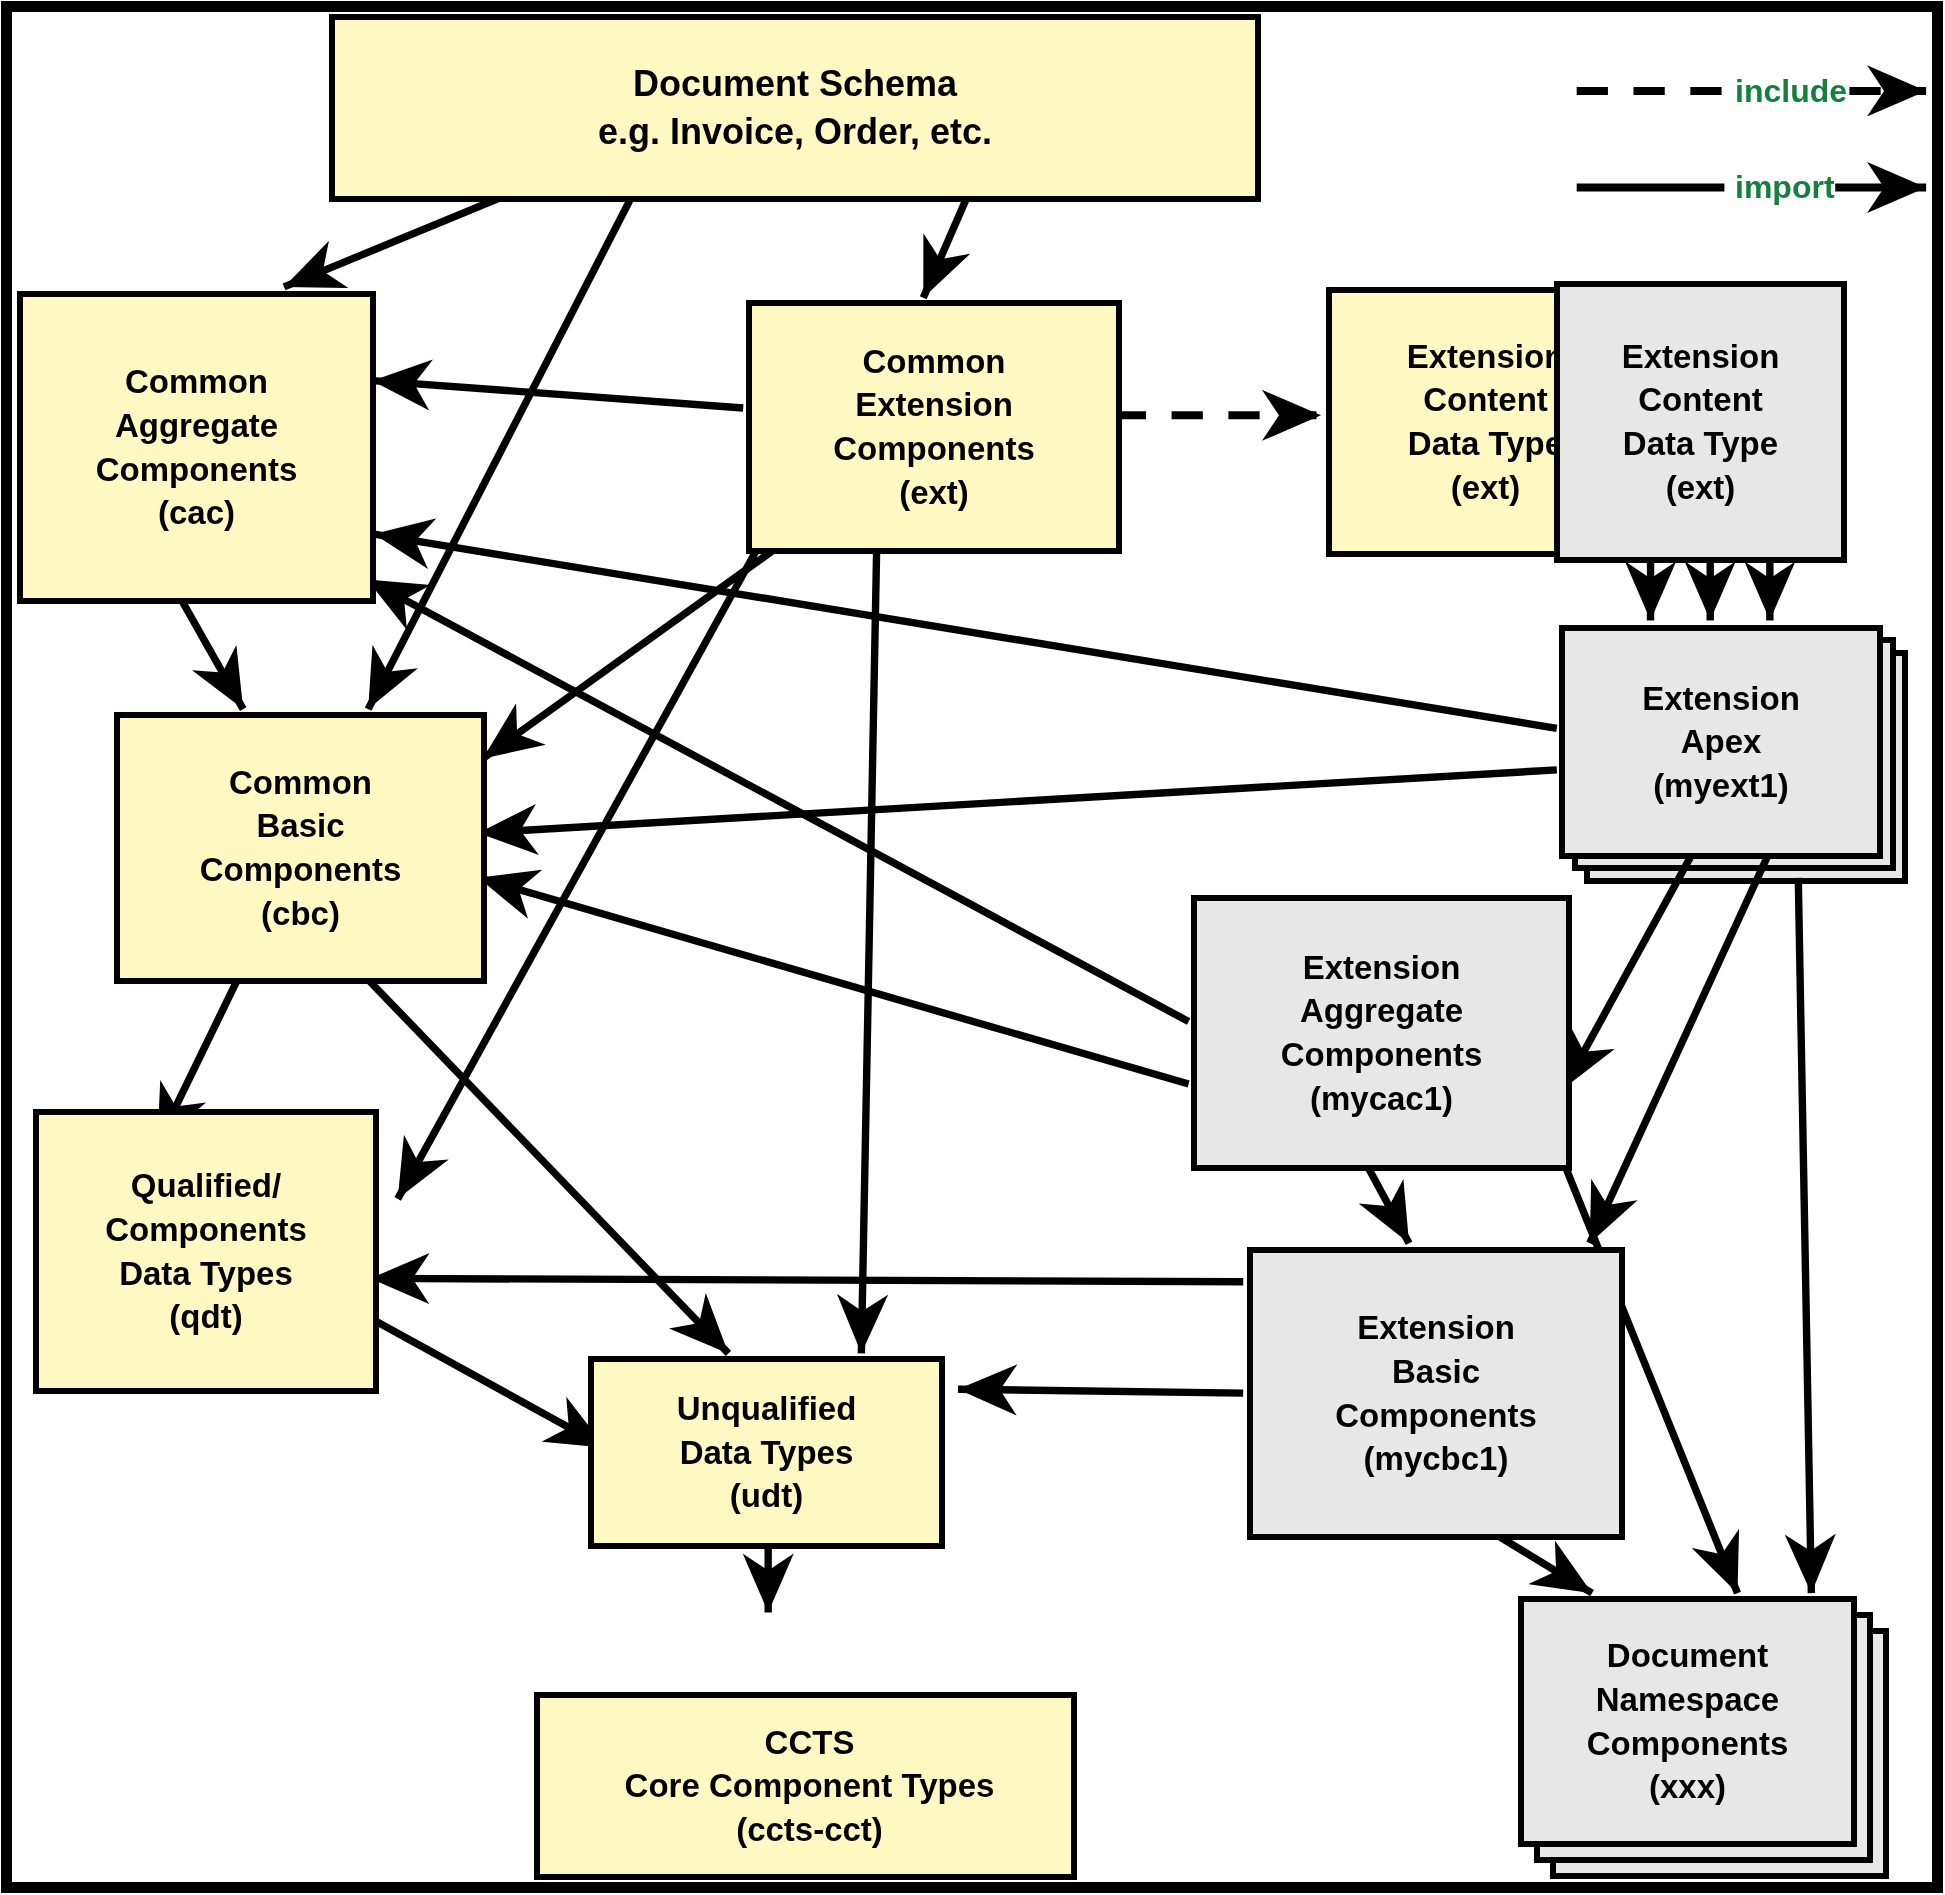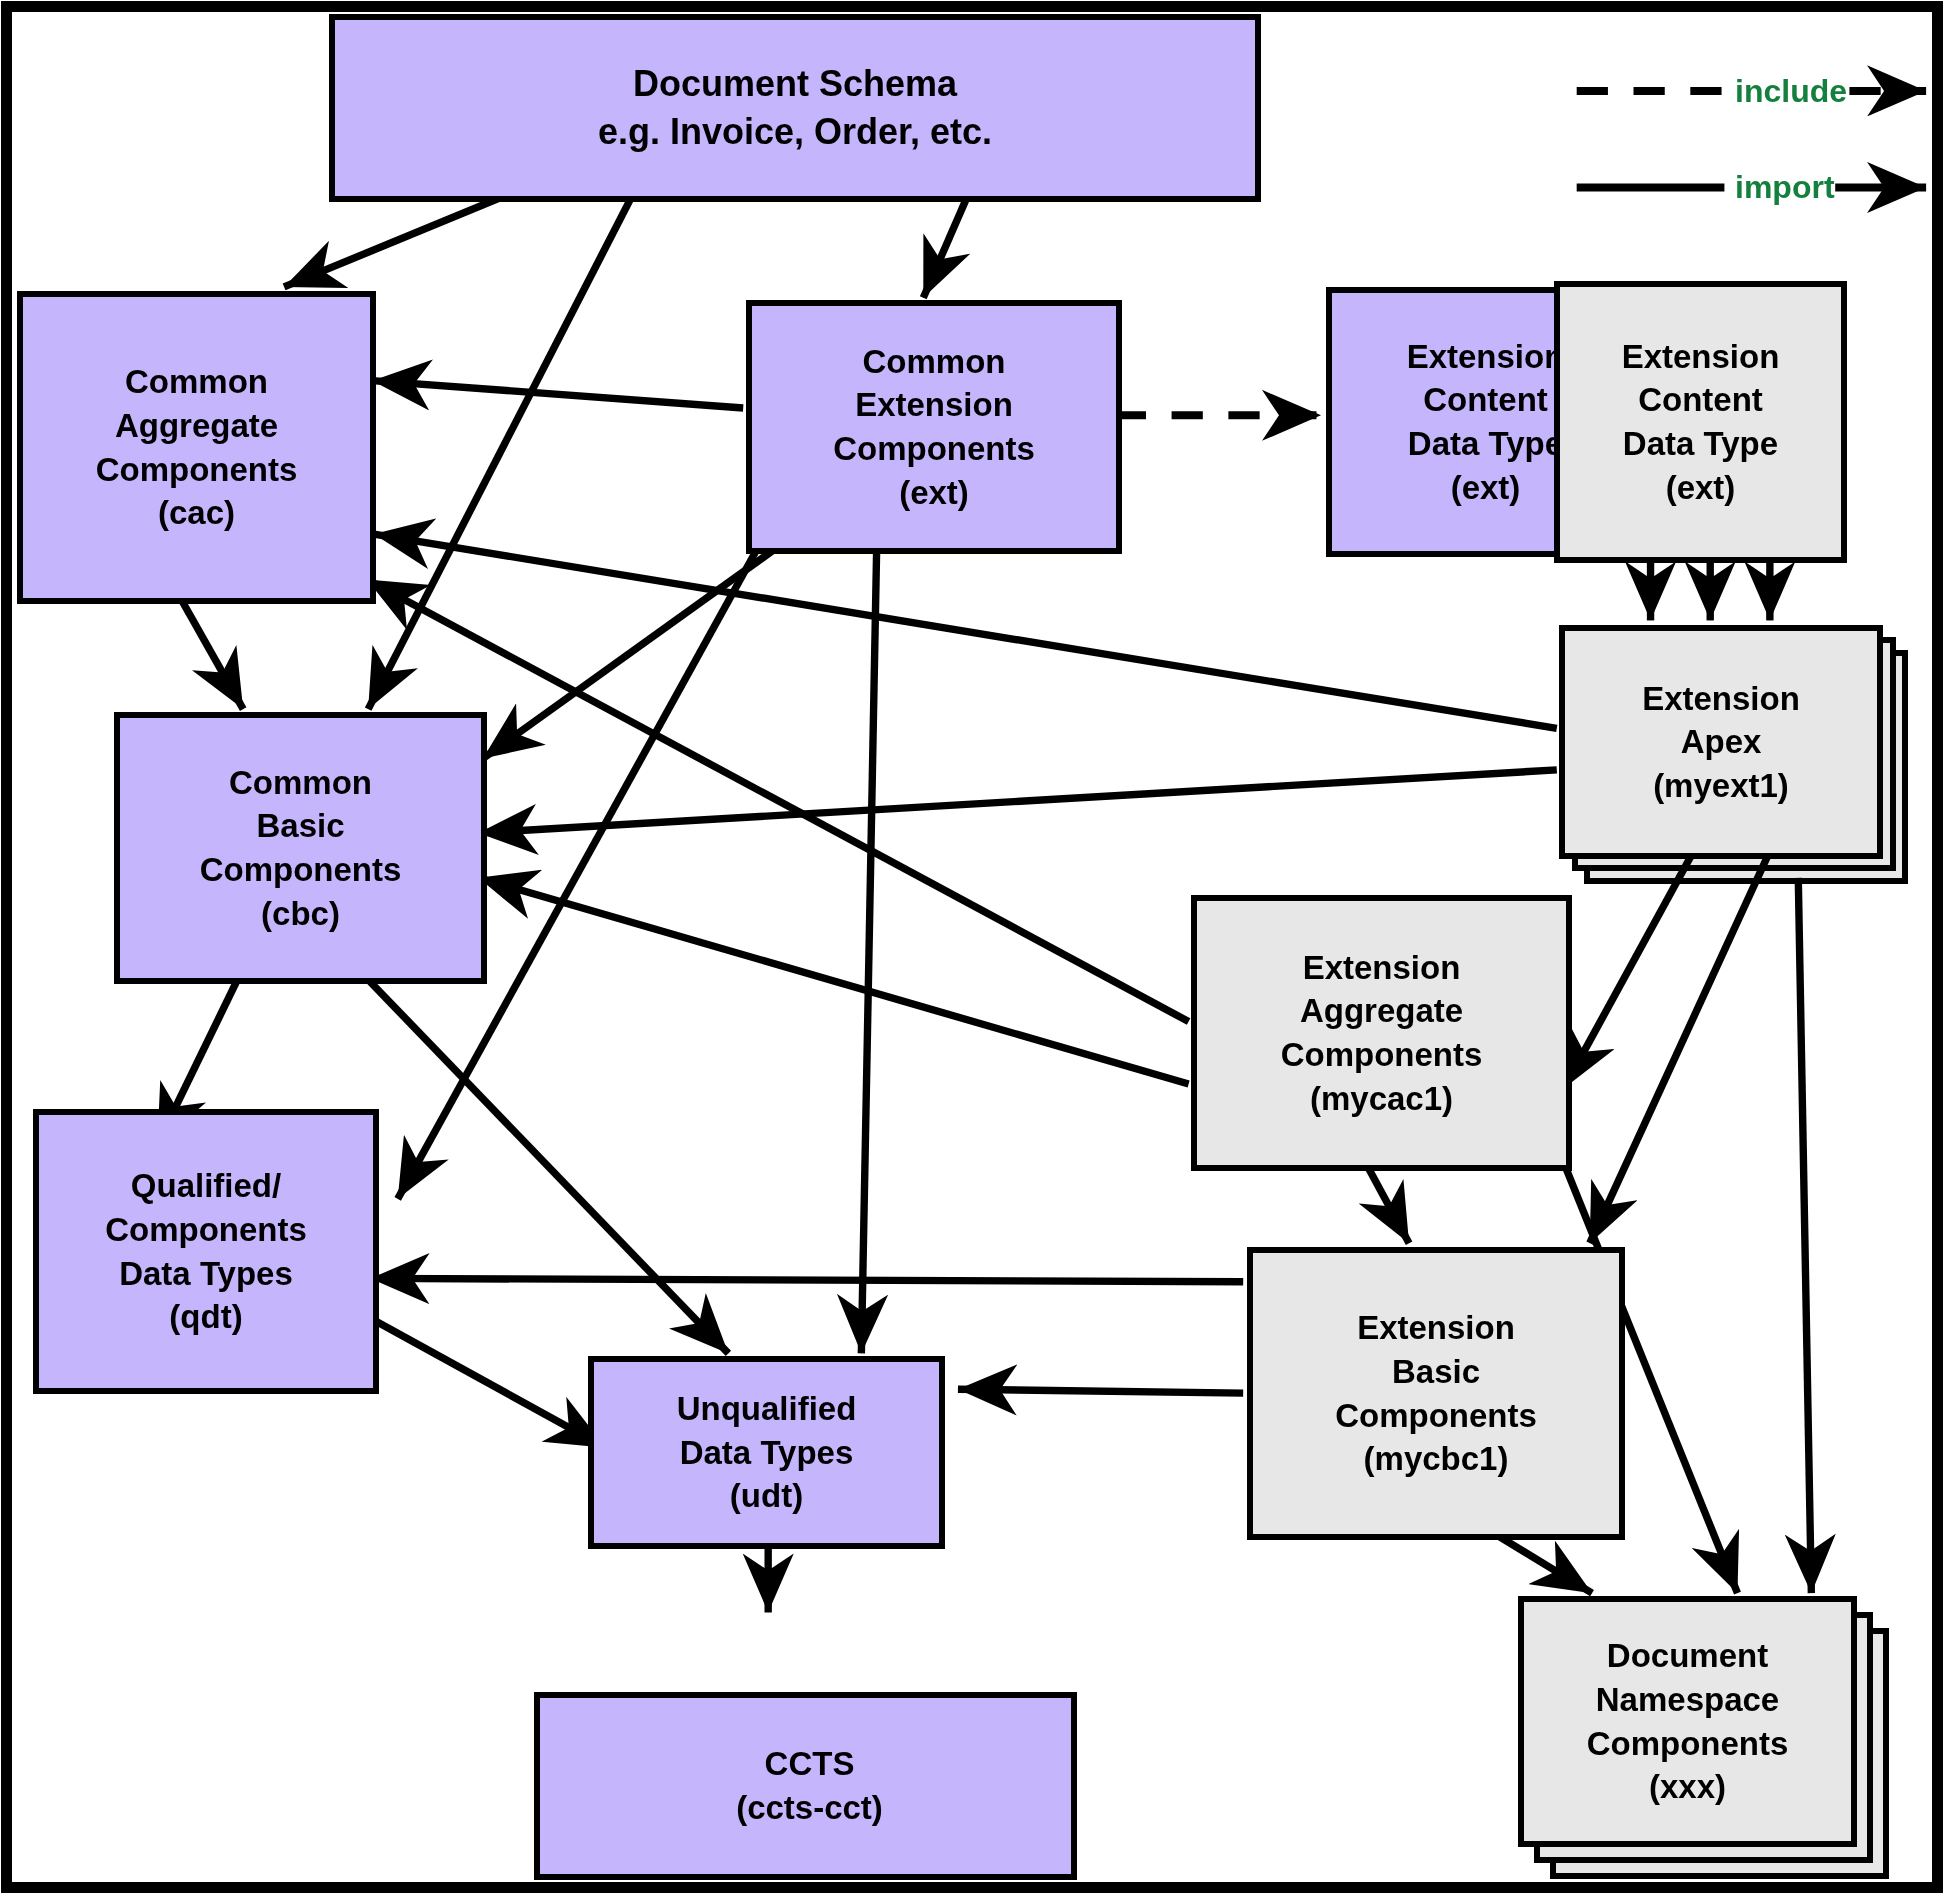--- a/index.html
+++ b/index.html
@@ -1,19 +1,19 @@
 <!DOCTYPE html>
 <html style="font-size:9px"><head>
 <meta charset="utf-8">
 <style>
   html,body{margin:0;padding:0;background:#fff;}
   .diagram{position:relative;width:1946px;height:1896px;background:#fff;
            font-family:"Liberation Sans","DejaVu Sans",sans-serif;overflow:hidden;}
   .frame{position:absolute;left:1.1px;top:1.1px;right:3.4px;bottom:3.4px;border:11.4px solid #000;}
-  .box{position:absolute;background:#c4b5fd;border:6.2px solid #000;display:flex;
+  .box{position:absolute;background:#fef9c3;border:6.2px solid #000;display:flex;
        flex-direction:column;align-items:center;justify-content:center;
        text-align:center;font-weight:bold;color:#000;z-index:3;}
   .box.gray{background:#e7e7e7;}
   .box .ln{display:block;white-space:nowrap;line-height:1.32;font-size:33px;}
   .shadow{position:absolute;background:#e7e7e7;border:6.2px solid #000;z-index:1;}
   #arrows{position:absolute;left:0;top:0;z-index:2;}
   .legend-label{position:absolute;font-weight:bold;font-size:32px;color:#15803d;z-index:4;}
   .clipbox{overflow:hidden;}
   .clipbox .inner{position:absolute;left:0;top:0;width:307px;height:100%;display:flex;
        flex-direction:column;align-items:center;justify-content:center;text-align:center;}
@@ -144,20 +144,21 @@
   </div>
 
   <div class="box" style="left:588px;top:1356px;width:345px;height:181px;">
     <span class="ln">Unqualified</span>
     <span class="ln">Data Types</span>
     <span class="ln">(udt)</span>
   </div>
 
   <div class="box" style="left:534px;top:1692px;width:523px;height:176px;padding-left:8px;">
     <span class="ln">CCTS</span>
+    <span class="ln">Core Component Types</span>
     <span class="ln">(ccts-cct)</span>
   </div>
 
   <div class="shadow" style="left:1550px;top:1628px;width:327px;height:239px;"></div>
   <div class="shadow" style="left:1534px;top:1612px;width:327px;height:239px;"></div>
   <div class="box gray" style="left:1518px;top:1596px;width:327px;height:239px;">
     <span class="ln">Document</span>
     <span class="ln">Namespace</span>
     <span class="ln">Components</span>
     <span class="ln">(xxx)</span>

